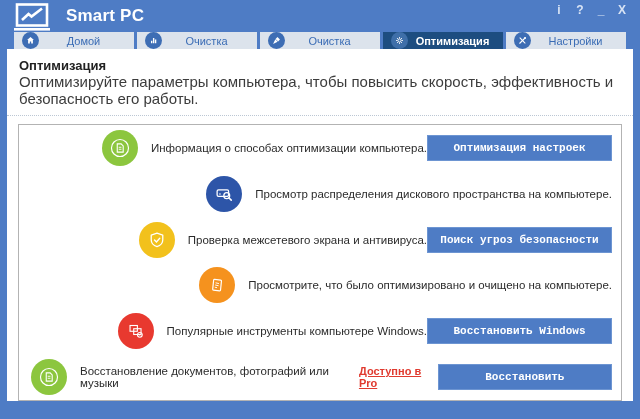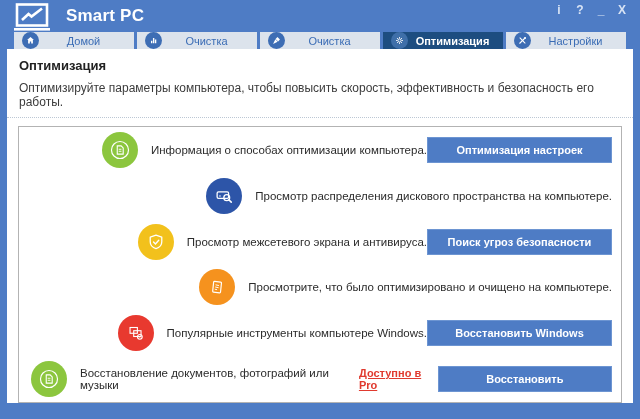--- a/index.html
+++ b/index.html
@@ -20,30 +20,30 @@
   .tab .tab-icon svg { width:11px; height:11px; display:block; }
   .tab .tab-label { flex:1; text-align:center; font-size:11px; color:#3a6cb5; padding-right:6px; }
   .tab.active { background:#1d4d80; }
   .tab.active .tab-label { color:#ffffff; font-weight:bold; }
   .tab.active .tab-icon { background:#3f6fa9; }
 
   
   .main { flex:1; margin:0 7px; background:#ffffff; display:flex; flex-direction:column; }
   .page-header { padding:9px 12px 6px 12px; }
   .page-title { font-size:13px; font-weight:bold; color:#222222; }
-  .page-subtitle { font-size:12px; color:#3c3c3c; margin-top:8px; }
+  .page-subtitle { font-size:15px; color:#3c3c3c; margin-top:0; }
   .divider { border-top:1px dotted #bcc7d4; margin:2px 0 0 0; }
 
   .panel { margin:8px 11px 0 11px; border:1px solid #b3b3b3; height:277px; display:flex; flex-direction:column; background:#ffffff;align-items:flex-end; }
   .row { flex:1; display:flex; align-items:center; padding:0 9px 0 12px; }
   .row-icon { width:36px; height:36px; border-radius:50%; flex:none; display:flex; align-items:center; justify-content:center; }
   .row-icon svg { width:22px; height:22px; display:block; }
   .row-text { font-size:11.5px; color:#2b2b2b; margin-left:13px; }
   .pro-badge { font-size:11px; font-weight:bold; color:#e03a2f; margin-left:5px;text-decoration:underline; }
-  .row-button { margin-left:auto; width:185px; height:26px; background:#4e7cc5; border:1px solid #6d95d2; color:#ffffff; font-size:11px; font-weight:bold; font-family:Liberation Sans, sans-serif; cursor:pointer; }
+  .row-button { margin-left:auto; width:185px; height:26px; background:#4e7cc5; border:1px solid #6d95d2; color:#ffffff; font-size:11px; font-weight:bold; font-family:Liberation Mono, monospace; cursor:pointer; }
 
   .footer { height:22px; background:#4e7cc5; margin-top:11px; }
 </style>
 </head>
 <body>
 
 <div class="window">
 
   <div class="titlebar">
     <svg class="logo" viewBox="0 0 40 30">
@@ -140,21 +140,21 @@
         <span class="row-text">Просмотр распределения дискового пространства на компьютере.</span>
       </div>
 
       <div class="row">
         <span class="row-icon" style="background: rgb(242, 193, 28);">
           <svg viewBox="0 0 24 24">
             <path d="M12 4.5l6.3 2.1v5.2c0 4.2-3.1 6.5-6.3 7.4-3.2-.9-6.3-3.2-6.3-7.4V6.6z" fill="none" stroke="#ffffff" stroke-width="1.4" stroke-linejoin="round"></path>
             <path d="M9.3 12l2.1 2.1 3.6-4" fill="none" stroke="#ffffff" stroke-width="1.5" stroke-linecap="round"></path>
           </svg>
         </span>
-        <span class="row-text">Просмотр межсетевого экрана и антивируса.</span>
+        <span class="row-text">Проверка межсетевого экрана и антивируса.</span>
         <button class="row-button">Поиск угроз безопасности</button>
       </div>
 
       <div class="row">
         <span class="row-icon" style="background: rgb(245, 146, 30);">
           <svg viewBox="0 0 24 24">
             <rect x="7.8" y="6.2" width="8.6" height="11.8" rx="1" fill="none" stroke="#ffffff" stroke-width="1.3" transform="rotate(6 12 12)"></rect>
             <path d="M10.2 9.8l3.8.4M10 12.2l3.8.4M9.8 14.6l2.6.3" stroke="#ffffff" stroke-width="1" transform="rotate(6 12 12)"></path>
           </svg>
         </span>

